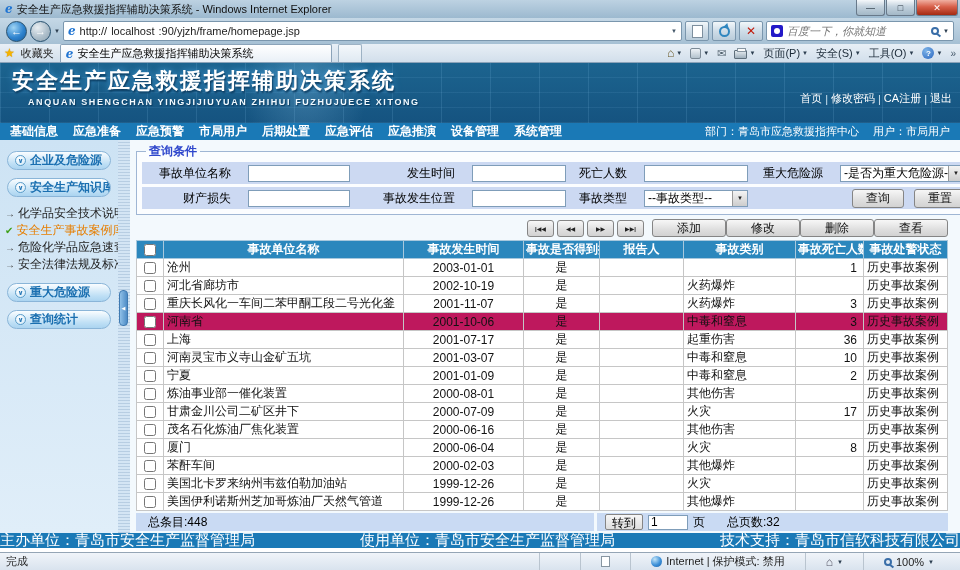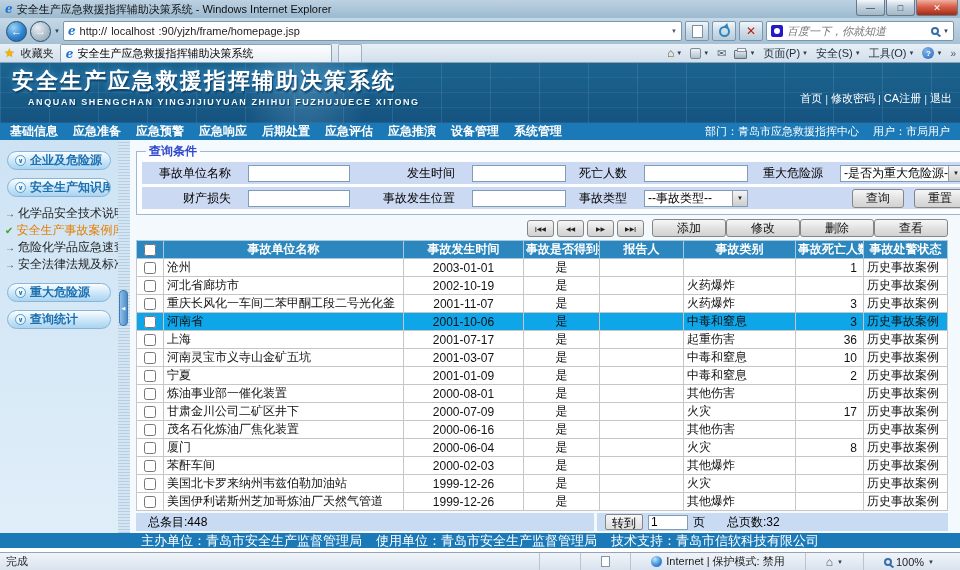--- a/index.html
+++ b/index.html
@@ -95,30 +95,30 @@
 .grid th:nth-child(2){width:240px}
 .grid th:nth-child(3){width:120px}
 .grid th:nth-child(4){width:76px}
 .grid th:nth-child(5){width:84px}
 .grid th:nth-child(6){width:112px}
 .grid th:nth-child(7){width:68px}
 .grid td{border:1px solid #c6c6c6;height:16px;padding:0 3px;overflow:hidden;white-space:nowrap;color:#111}
 .grid td.chk-col{text-align:center;padding:0}
 .grid td.c1,.grid td.c2{text-align:center}
 .grid td.c5{text-align:right;padding-right:6px}
-.grid tr.hl td{background:#0ea5e9}
+.grid tr.hl td{background:#be185d}
 .grid input[type=checkbox]{width:12px;height:12px;margin:0;vertical-align:middle}
 
 .tfoot{display:flex;gap:3px;margin-top:2px;height:18px;font-size:12px;flex:none}
 .tfoot-left{width:458px;background:#c9daf3;display:flex;align-items:center;padding-left:12px;flex:none}
 .tfoot-right{flex:1;background:#c9daf3;display:flex;align-items:center;gap:5px;padding-left:8px}
 .goto-btn{height:16px;padding:0 6px;font-size:12px;background:linear-gradient(180deg,#f7f7f7,#dedede);border:1px solid #858585;border-radius:2px;font-family:inherit}
 .goto-input{width:40px;height:15px;border:1px solid #7f9db9;font-size:12px;padding:0 2px;font-family:inherit}
 .total-pages{margin-left:17px}
-.page-footer{height:15px;background:#1a79b6;color:#fff;font-size:13px;display:flex;align-items:center;justify-content:center;gap:14px;white-space:nowrap;flex:none}
+.page-footer{height:15px;background:#1a79b6;color:#fff;font-size:15px;display:flex;align-items:center;justify-content:space-between;gap:14px;white-space:nowrap;flex:none}
 .page-gap{height:4px;background:#fff;flex:none}
 
 .statusbar{height:18px;background:linear-gradient(180deg,#f0f4f9,#d9e3ee);border-top:1px solid #95a5b5;display:flex;align-items:center;font-size:11px;color:#222;padding:0 6px;flex:none}
 .sb-left{flex:1}
 .sb-pane{display:flex;align-items:center;gap:4px;padding:0 20px;height:100%;border-left:1px solid #b9c4cf;white-space:nowrap}
 .sb-empty{width:26px}
 .docico{width:9px;height:11px;background:#fff;border:1px solid #8795a1}
 .globe{width:11px;height:11px;border-radius:50%;background:radial-gradient(circle at 35% 30%,#c2e4f8,#3c90d8 55%,#1a5fa8)}
 .zoneico{font-size:12px;color:#556}
 </style>
@@ -221,21 +221,21 @@
           <a class="blink">CA注册</a>
           <span class="sep">|</span>
           <a class="blink">退出</a>
         </div>
     </div>
     <div class="navbar">
       <span id="nav-items" style="display:flex;gap:15px">
           <span class="nav-item">基础信息</span>
           <span class="nav-item">应急准备</span>
           <span class="nav-item">应急预警</span>
-          <span class="nav-item">应急响应</span>
+          <span class="nav-item">市局用户</span>
           <span class="nav-item">后期处置</span>
           <span class="nav-item">应急评估</span>
           <span class="nav-item">应急推演</span>
           <span class="nav-item">设备管理</span>
           <span class="nav-item">系统管理</span>
         </span>
       <span class="deptuser">
         <span>部门：青岛市应急救援指挥中心</span>
         <span>用户：市局用户</span>
       </span>

